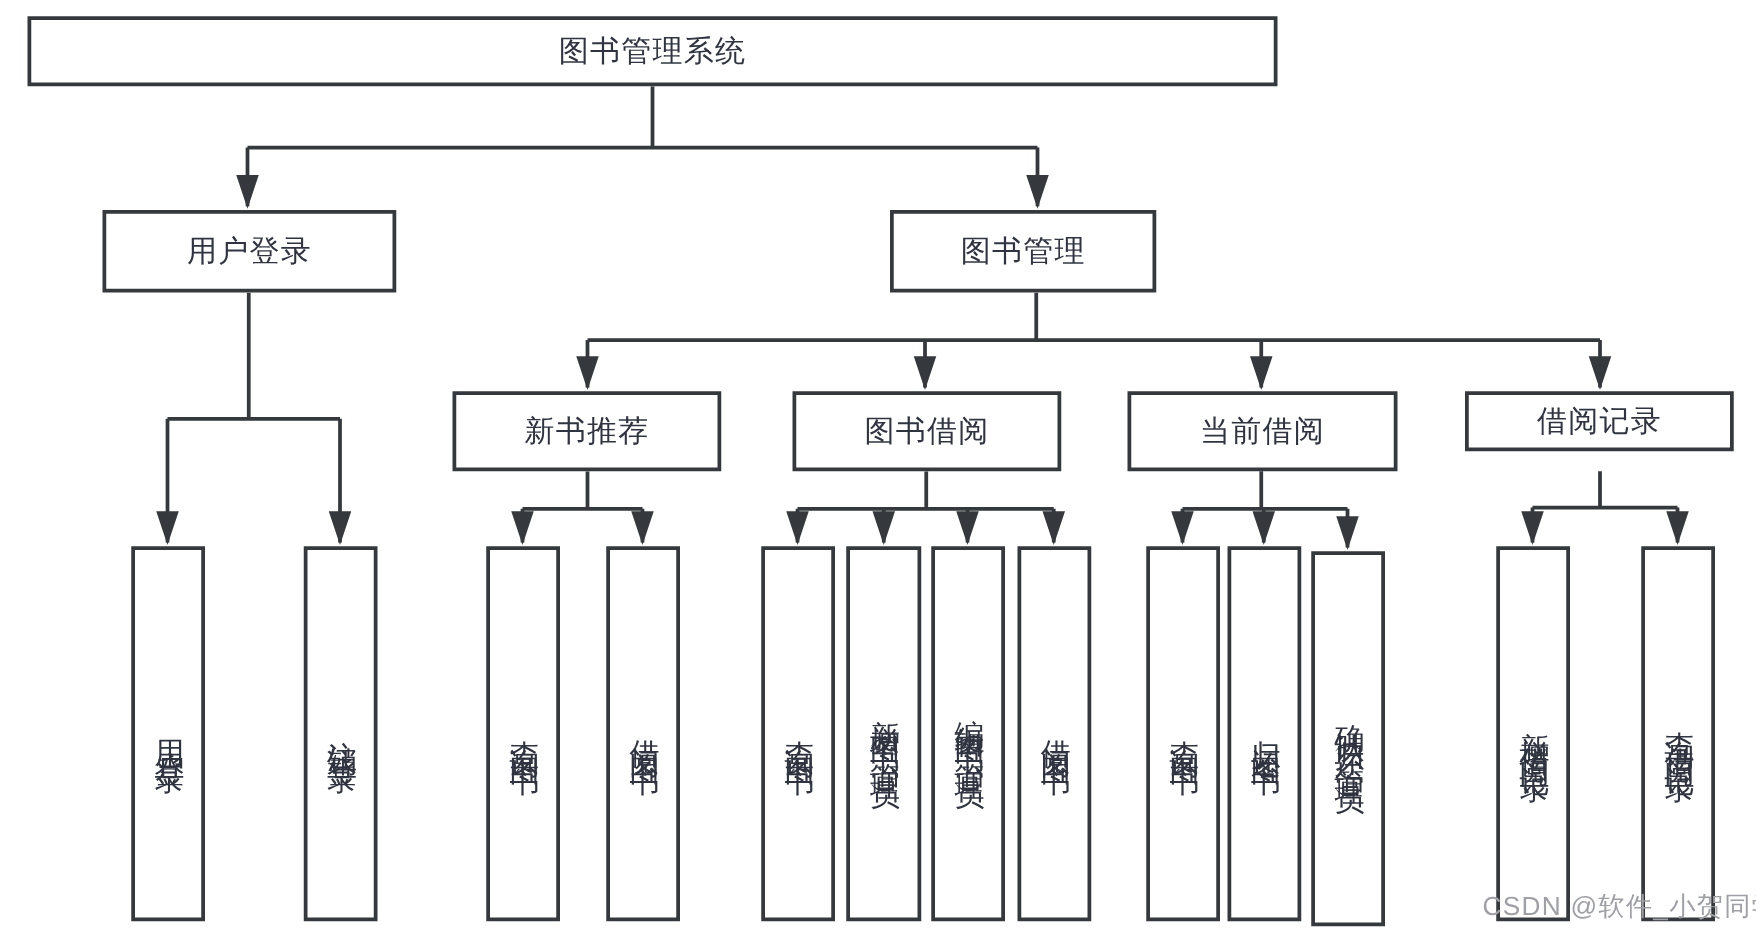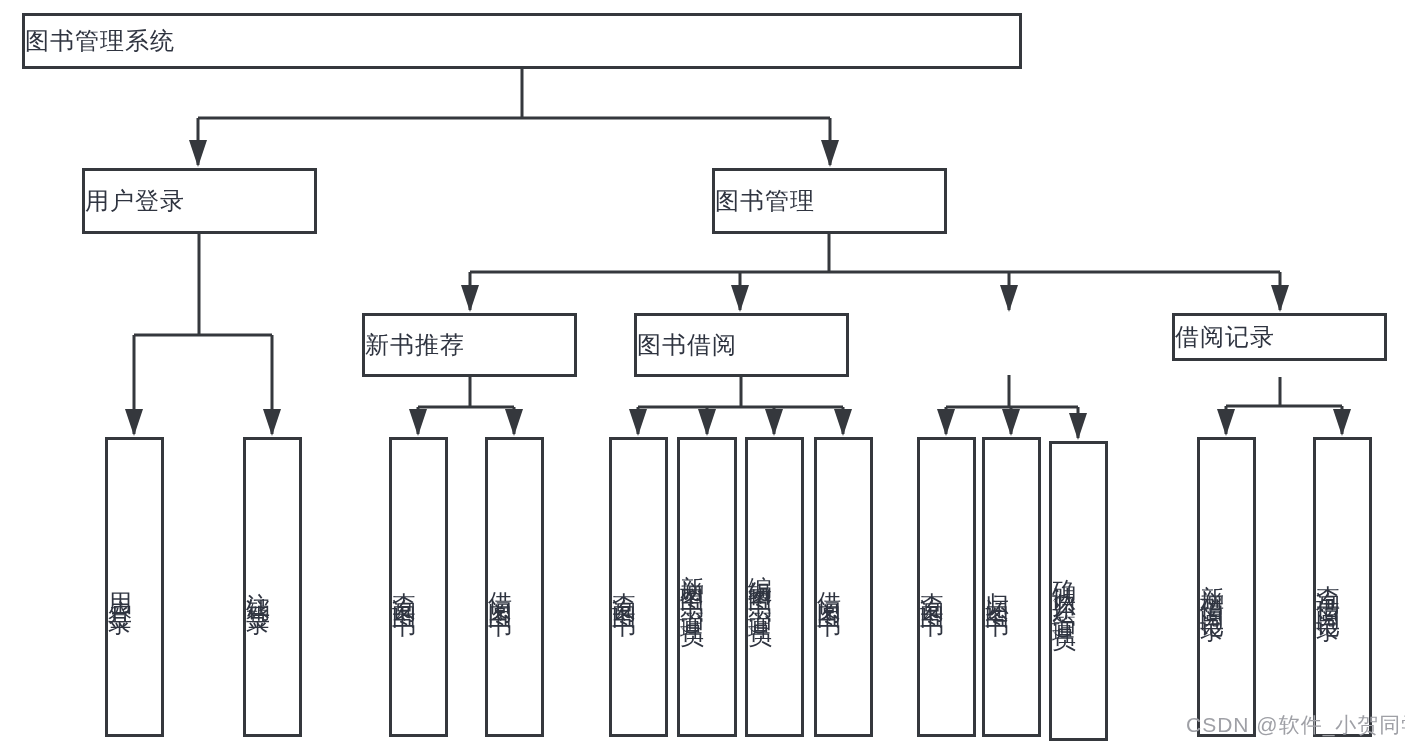--- a/index.html
+++ b/index.html
@@ -15,21 +15,21 @@
     width:1405px; height:747px;
     pointer-events:none;
   }
   .node {
     position:absolute;
     box-sizing:border-box;
     border:3px solid #35383d;
     background:#ffffff;
     display:flex;
     align-items:center;
-    justify-content:flex-start;
+    justify-content:center;
     color:#2f3440;
     font-size:24px;
     letter-spacing:1px;
     white-space:nowrap;
   }
   .leaf { width:59px; top:437px; height:300px; }
   .leaf .vtext {
     writing-mode:vertical-rl;
     text-orientation:mixed;
     letter-spacing:7px;
@@ -98,29 +98,32 @@
     </g>
   </svg>
 
   <div class="node" style="left:22px; top:13px; width:1000px; height:56px;">
     <span>图书管理系统</span>
   </div>
 
   <div class="node" style="left:82px; top:168px; width:235px; height:66px;">
     <span>用户登录</span>
   </div>
-  <div class="node" style="left:712px; top:168px; width:235px; height:66px;">
+  <div class="node" style="left:712px; top:168px; width:213px; height:66px;">
     <span>图书管理</span>
   </div>
 
   <div class="node" style="left:362px; top:313px; width:215px; height:64px;">
     <span>新书推荐</span>
   </div>
   <div class="node" style="left:634px; top:313px; width:215px; height:64px;">
     <span>图书借阅</span>
+  </div>
+  <div class="node" style="left:902px; top:313px; width:216px; height:64px;">
+    <span>当前借阅</span>
   </div>
   <div class="node" style="left:1172px; top:313px; width:215px; height:48px;">
     <span>借阅记录</span>
   </div>
 
   <div class="node leaf" style="left:105px;">
     <span class="vtext">用户登录</span>
   </div>
   <div class="node leaf" style="left:243px;">
     <span class="vtext">注销登录</span>

